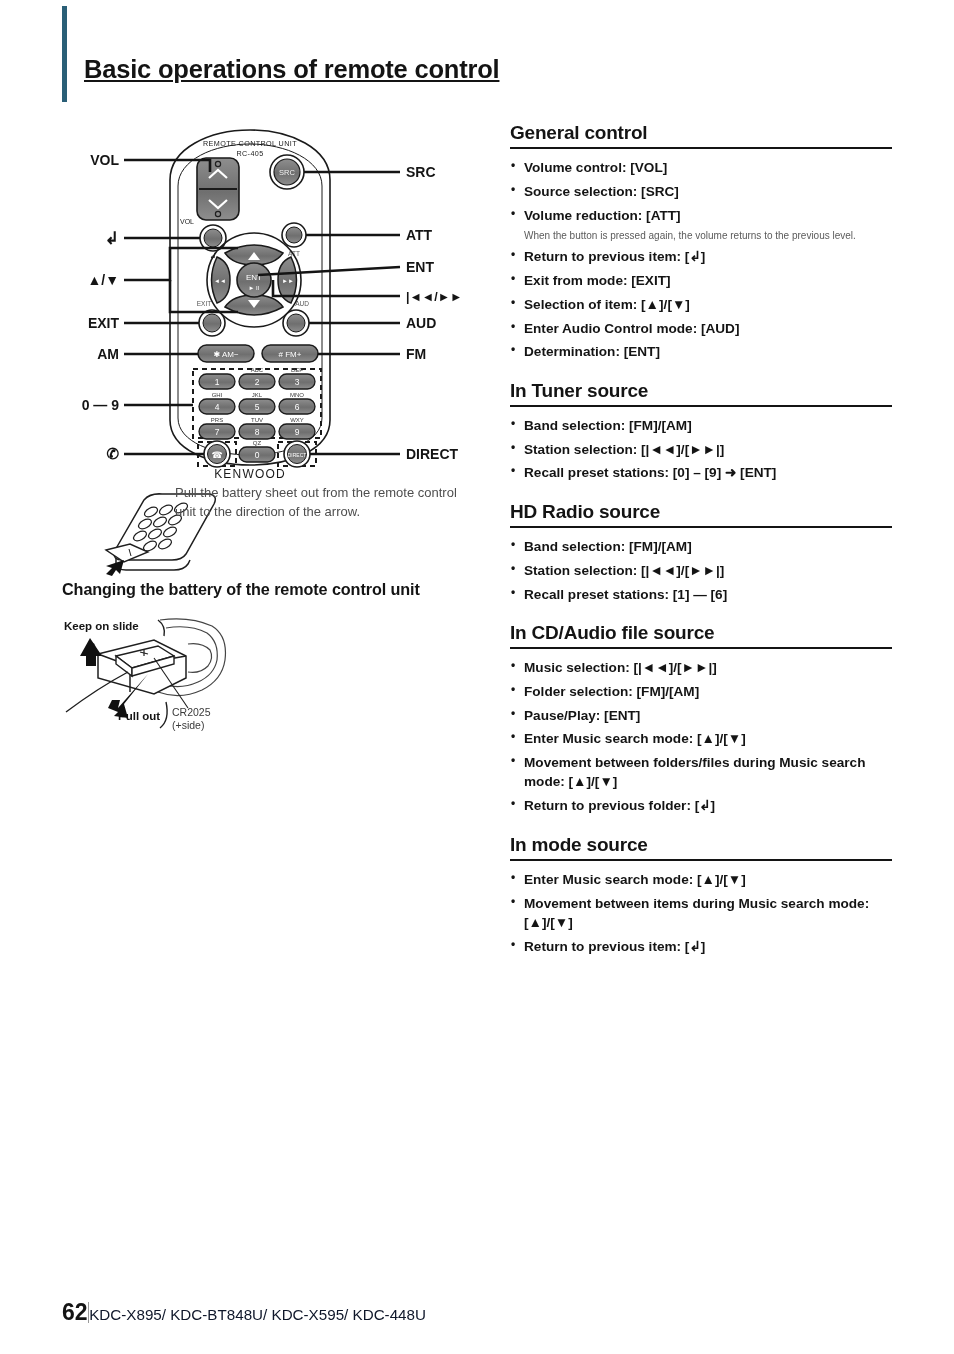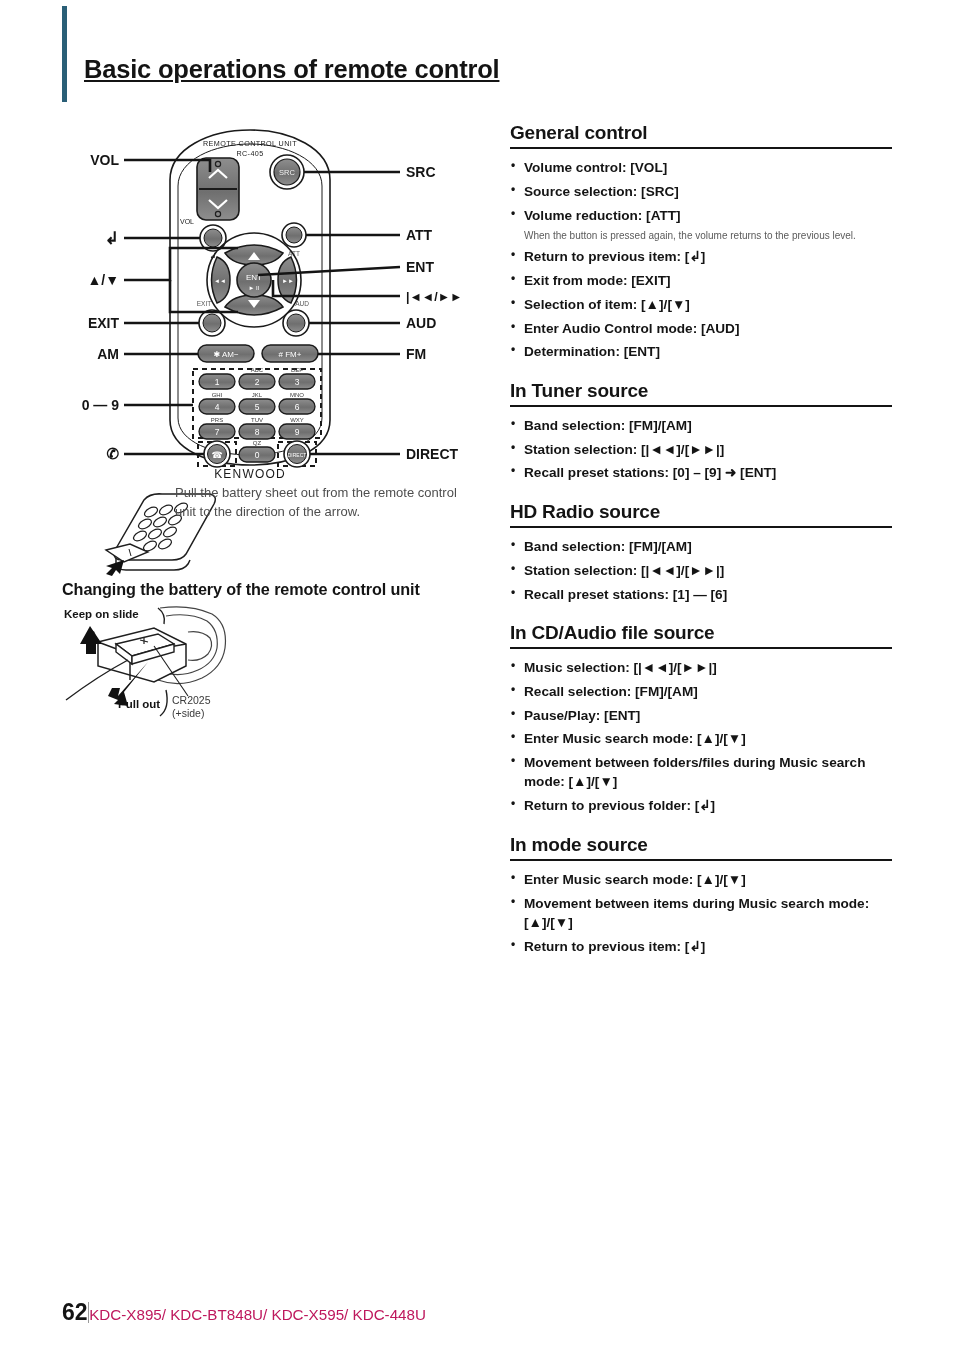--- a/index.html
+++ b/index.html
@@ -58,32 +58,32 @@
     font-size:13px;color:#4e4e4e;line-height:1.46;margin:0;font-weight:normal;
   }
 
   
   .prep-wrap{position:relative;margin-top:4px;height:96px;}
   .prep-img{position:absolute;left:42px;top:6px;width:120px;height:86px;}
   .prep-txt{position:absolute;left:113px;top:0px;width:290px;}
 
   
   .batt-head{margin-top:14px;}
-  .batt-wrap{position:relative;height:142px;margin-top:4px;}
+  .batt-wrap{position:relative;height:142px;margin-top:16px;}
   .batt-img{position:absolute;left:0px;top:0px;width:240px;height:140px;}
   .batt-txt{position:absolute;left:176px;top:6px;width:232px;}
 
   
   .footer{
     position:absolute;left:62px;bottom:28px;
     display:flex;align-items:baseline;
   }
   .footer .pnum{font-size:23px;font-weight:bold;color:#141414;}
   .footer .divider{width:1.6px;height:21px;background:#9a9a9a;align-self:center;}
-  .footer .models{font-size:15.2px;color:#be185d;}
+  .footer .models{font-size:15.2px;color:#0f172a;}
 
   
   .remote-fig{position:relative;width:400px;height:360px;margin:0 0 0 0;}
   .remote-fig svg{display:block;}
 </style>
 </head>
 <body>
 
 <div class="title-accent"></div>
 <div class="page-title">Basic operations of remote control</div>
@@ -417,21 +417,21 @@
           <li><span>Band selection: [</span><span class="k">FM</span><span>]/[AM]</span></li>
           <li><span>Station selection: [</span><span class="k">|◄◄</span><span>]/[►►|]</span></li>
           <li><span>Recall preset stations: [</span><span class="k">1</span><span>] — [6]</span></li>
         </ul>
       </div>
       <div class="sec">
         <h2>In CD/Audio file source</h2>
         <div class="rule"></div>
         <ul class="bullets">
           <li><span>Music selection: [</span><span class="k">|◄◄</span><span>]/[►►|]</span></li>
-          <li><span>Recall selection: [</span><span class="k">FM</span><span>]/[AM]</span></li>
+          <li><span>Folder selection: [</span><span class="k">FM</span><span>]/[AM]</span></li>
           <li><span>Pause/Play: [</span><span class="k">ENT</span><span>]</span></li>
           <li><span>Enter Music search mode: [</span><span class="k">▲</span><span>]/[▼]</span></li>
           <li><span>Movement between folders/files during Music search mode: [</span><span class="k">▲</span><span>]/[▼]</span></li>
           <li><span>Return to previous folder: [</span><span class="k">↲</span><span>]</span></li>
         </ul>
       </div>
       <div class="sec">
         <h2>In mode source</h2>
         <div class="rule"></div>
         <ul class="bullets">

